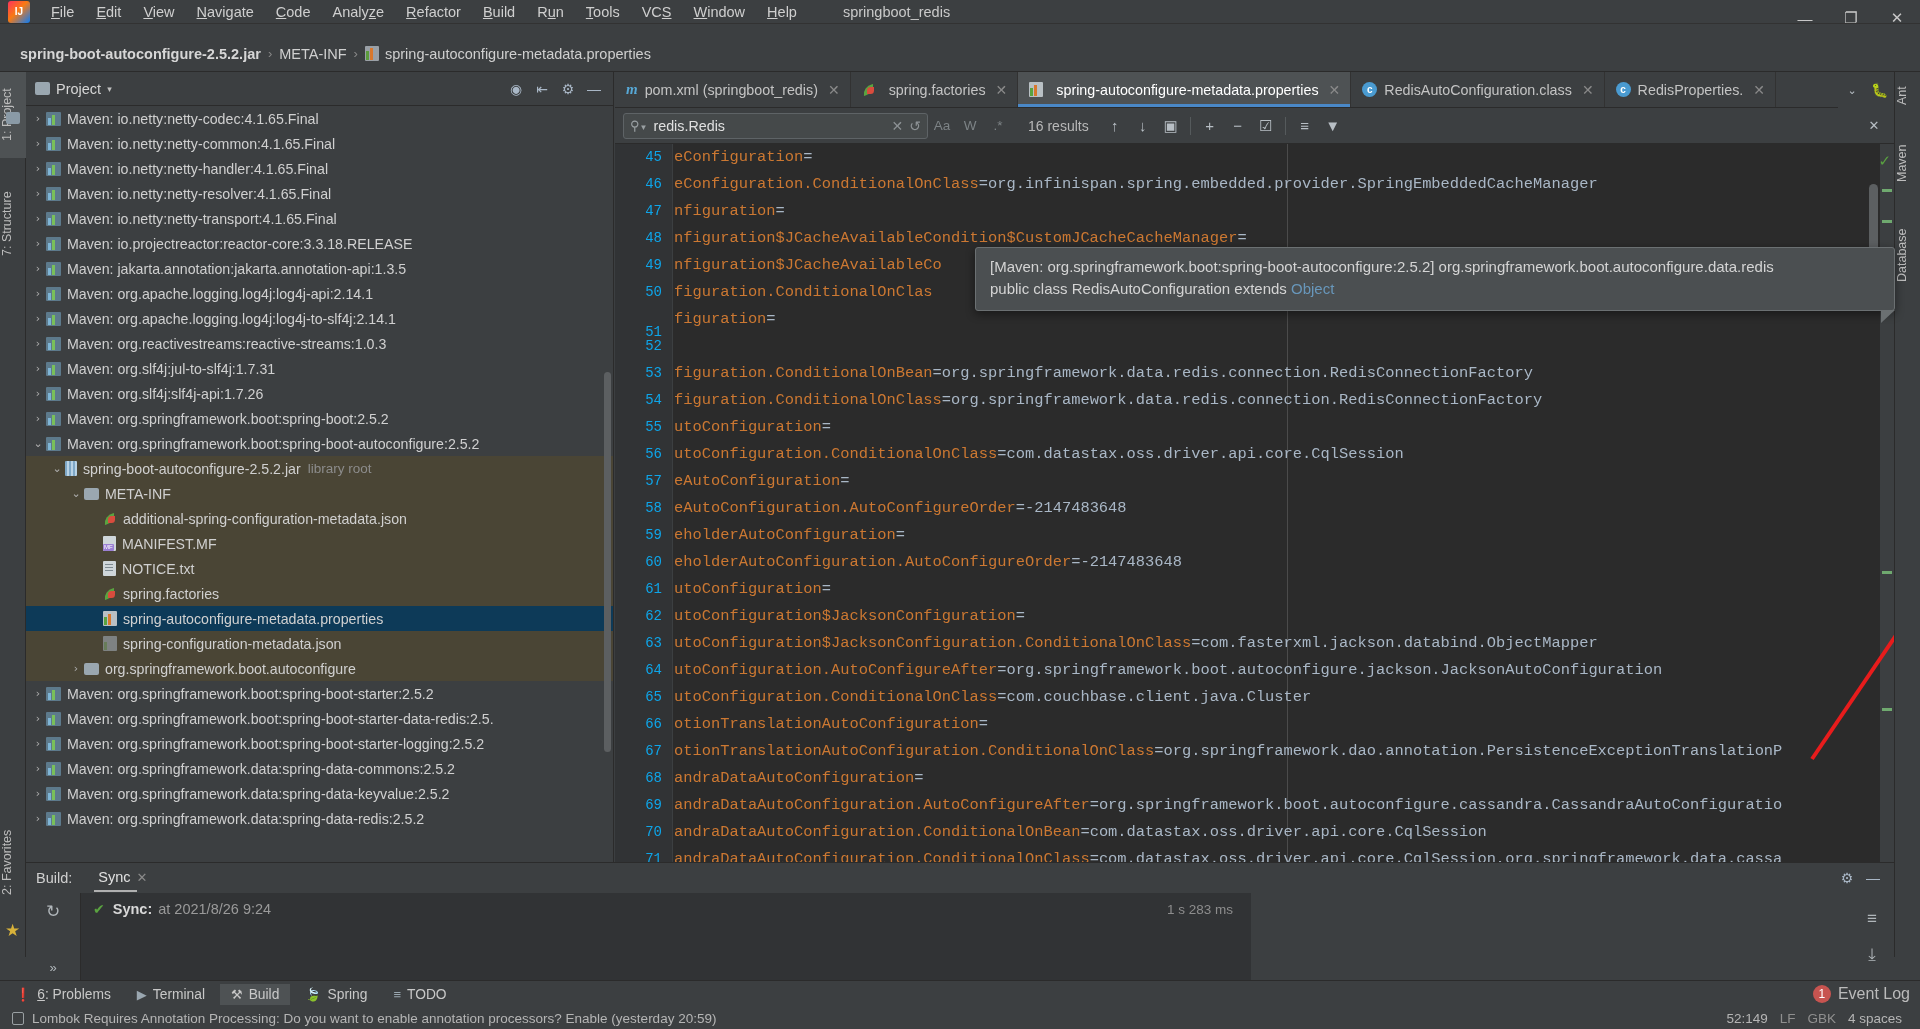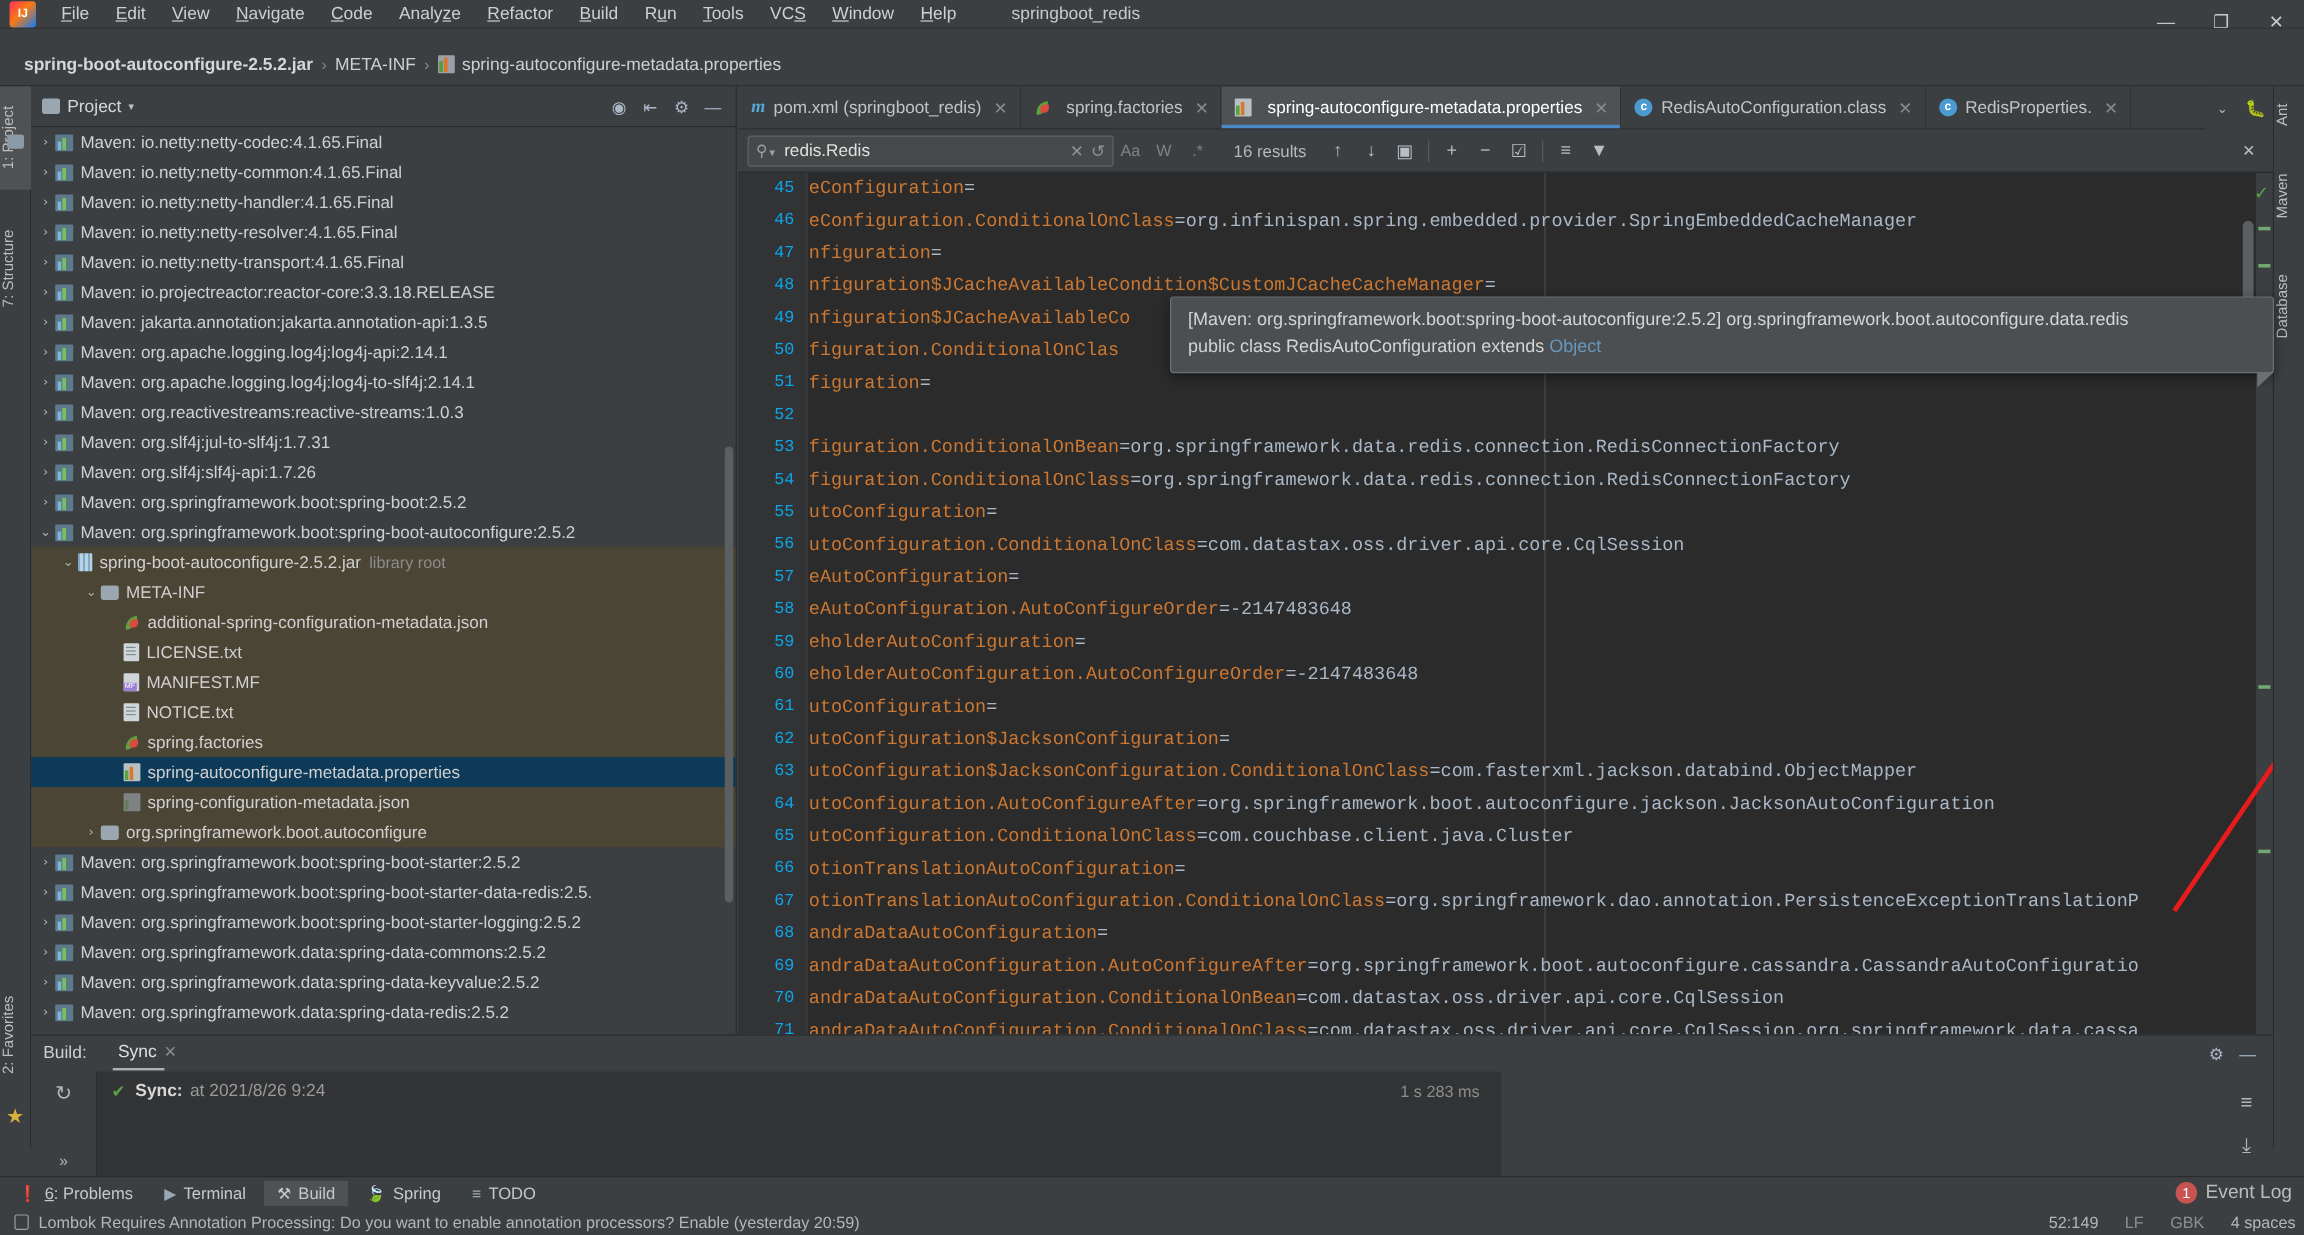--- a/index.html
+++ b/index.html
@@ -341,21 +341,21 @@
   
   .statusbar{
     position:absolute; left:0; top:1007px; width:1920px; height:22px;
     background:#3c3f41; display:flex; align-items:center;
     font-size:13.5px; color:#b5b5b5;
   }
   .sb-left{ display:flex; align-items:center; gap:8px; padding-left:12px;}
   .sb-note-ico{
     width:12px;height:13px;border:1px solid #9aa0a3;border-radius:2px;flex:none;
   }
-  .sb-right{ margin-left:auto; display:flex; align-items:center; gap:22px; padding-right:7px;}
+  .sb-right{ margin-left:auto; display:flex; align-items:center; gap:12px; padding-right:18px;}
   .sb-dim{ color:#8f8f8f; }
 </style>
 </head>
 <body>
 
 <div class="menubar">
   <div class="ij-logo"></div>
   <div class="menu-item"><u>F</u><span>ile</span></div>
   <div class="menu-item"><u>E</u>dit</div>
   <div class="menu-item"><u>V</u>iew</div>
@@ -516,25 +516,20 @@
         <span class="ico-folder"></span>
         <span>META-INF</span>
       </div>
       <div class="trow ingroup" style="padding-left: 61px;">
         <span class="arrow none">›</span>
         <span class="ico-leaf"></span>
         <span>additional-spring-configuration-metadata.json</span>
       </div>
       <div class="trow ingroup" style="padding-left: 61px;">
         <span class="arrow none">›</span>
-        <span class="ico-txt"></span>
-        <span>LICENSE.txt</span>
-      </div>
-      <div class="trow ingroup" style="padding-left: 61px;">
-        <span class="arrow none">›</span>
         <span class="ico-mf"></span>
         <span>MANIFEST.MF</span>
       </div>
       <div class="trow ingroup" style="padding-left: 61px;">
         <span class="arrow none">›</span>
         <span class="ico-txt"></span>
         <span>NOTICE.txt</span>
       </div>
       <div class="trow ingroup" style="padding-left: 61px;">
         <span class="arrow none">›</span>
@@ -649,21 +644,21 @@
 </div>
 
 <div class="editor">
   <div class="gutter" id="gutter">
       <div class="lnum" style="top: 0px;">45</div>
       <div class="lnum" style="top: 27px;">46</div>
       <div class="lnum" style="top: 54px;">47</div>
       <div class="lnum" style="top: 81px;">48</div>
       <div class="lnum" style="top: 108px;">49</div>
       <div class="lnum" style="top: 135px;">50</div>
-      <div class="lnum" style="top: 162px;">51</div>
+      <div class="lnum" style="top: 175px;">51</div>
       <div class="lnum" style="top: 189px;">52</div>
       <div class="lnum" style="top: 216px;">53</div>
       <div class="lnum" style="top: 243px;">54</div>
       <div class="lnum" style="top: 270px;">55</div>
       <div class="lnum" style="top: 297px;">56</div>
       <div class="lnum" style="top: 324px;">57</div>
       <div class="lnum" style="top: 351px;">58</div>
       <div class="lnum" style="top: 378px;">59</div>
       <div class="lnum" style="top: 405px;">60</div>
       <div class="lnum" style="top: 432px;">61</div>

